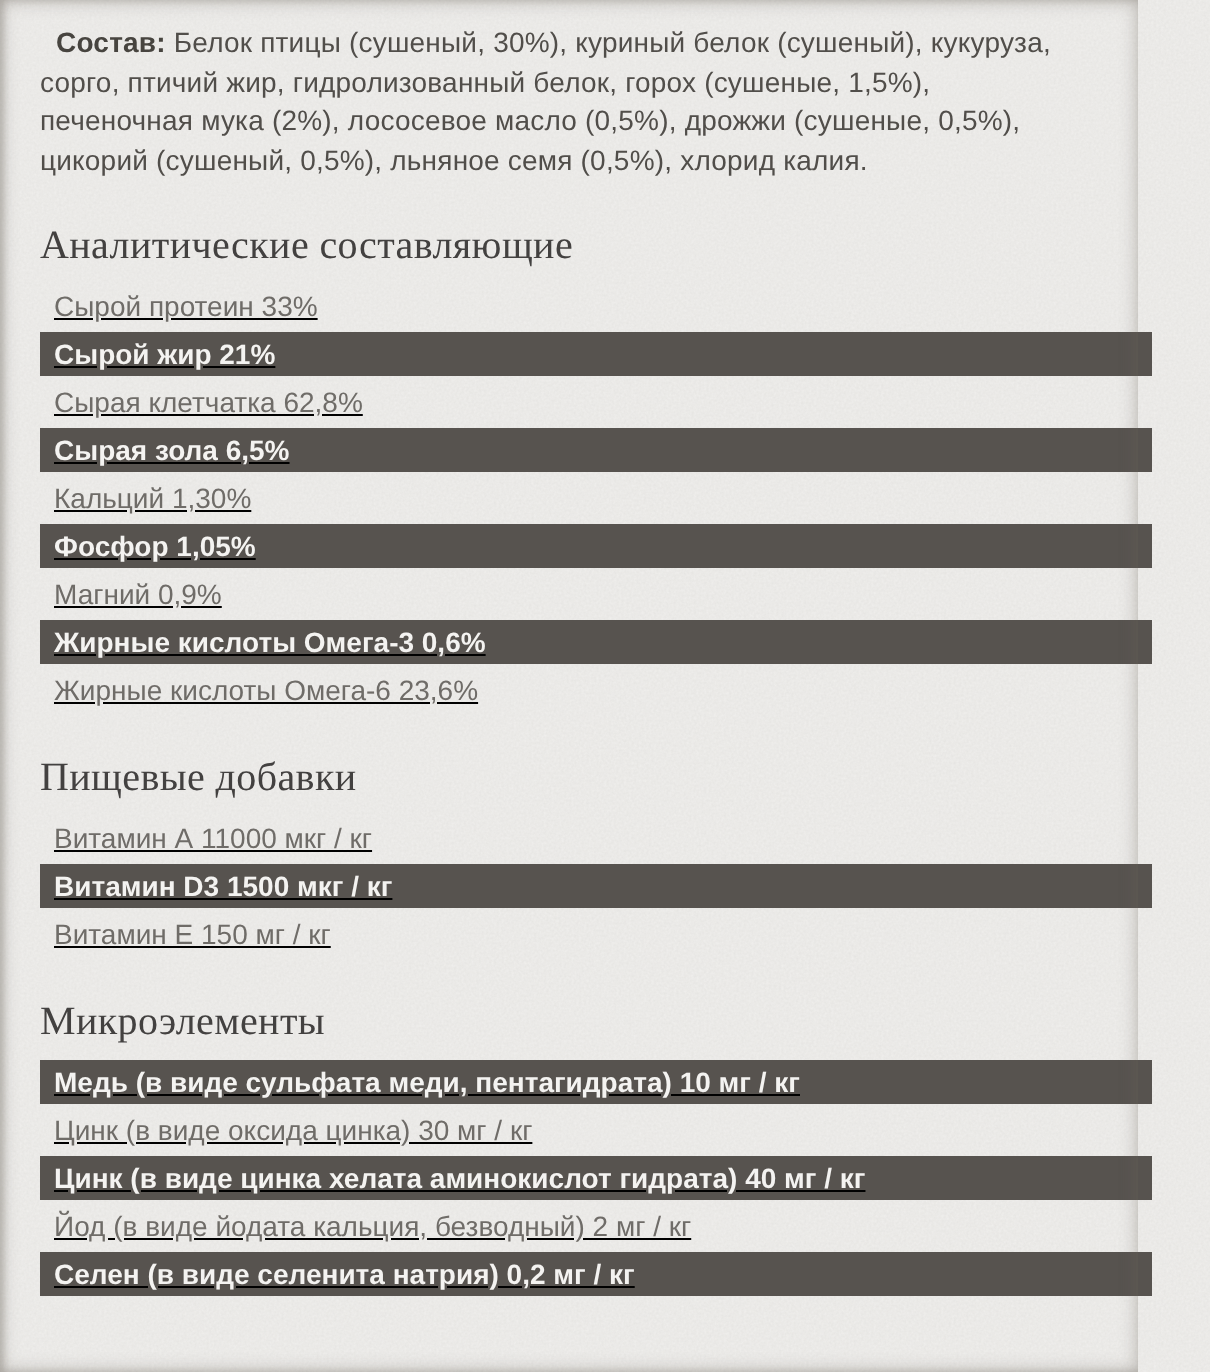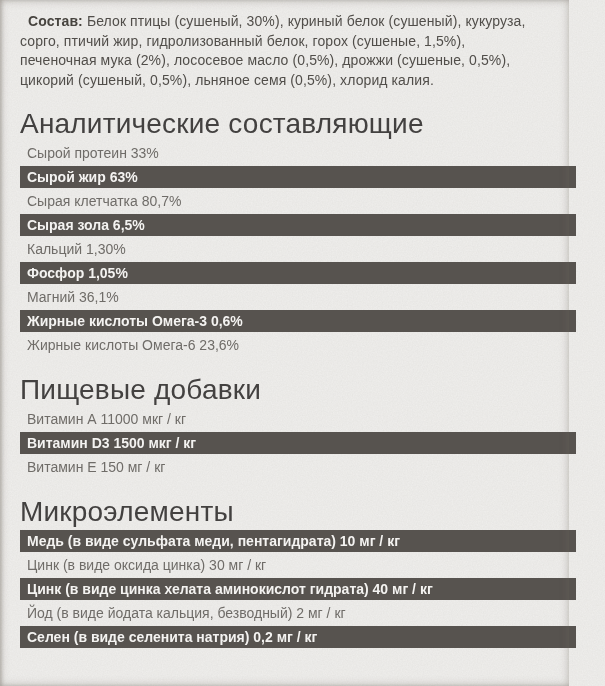--- a/index.html
+++ b/index.html
@@ -45,28 +45,30 @@
     color: var(--para-color, #514e4a);
     text-indent: 8px;
     letter-spacing: 0.1px;
   }
   .composition b {
     color: var(--para-bold-color, #47443f);
     font-weight: bold;
   }
   .section-title {
     margin: 22px 0 7px 0;
-    font-size: 28px;
+    font-size: 20px;
     line-height: 23px;
     font-weight: 400;
     color: var(--heading-color, #434140);
     letter-spacing: 0.2px;
+    font-family: Liberation Serif, serif;
   }
   .rows {
     width: 556px;
+    text-decoration: underline;
   }
   .row {
     height: 22px;
     line-height: 22px;
     margin-bottom: 2px;
     padding-left: 7px;
     font-size: 14px;
     color: var(--row-text, #6f6c68);
     white-space: nowrap;
     overflow: hidden;
@@ -92,31 +94,31 @@
 
   <div class="content">
     <p class="composition"><b>Состав:</b> <span>Белок птицы (сушеный, 30%), куриный белок (сушеный), кукуруза, сорго, птичий жир, гидролизованный белок, горох (сушеные, 1,5%), печеночная мука (2%), лососевое масло (0,5%), дрожжи (сушеные, 0,5%), цикорий (сушеный, 0,5%), льняное семя (0,5%), хлорид калия.</span></p>
 
     <div id="sections">
   <section class="section">
     <h2 class="section-title">Аналитические составляющие</h2>
     <div class="rows">
   <div class="row">Сырой протеин 33%</div>
 
-  <div class="row highlighted">Сырой жир 63%</div>
+  <div class="row highlighted">Сырой жир 21%</div>
 
-  <div class="row">Сырая клетчатка 80,7%</div>
+  <div class="row">Сырая клетчатка 62,8%</div>
 
   <div class="row highlighted">Сырая зола 6,5%</div>
 
   <div class="row">Кальций 1,30%</div>
 
   <div class="row highlighted">Фосфор 1,05%</div>
 
-  <div class="row">Магний 36,1%</div>
+  <div class="row">Магний 0,9%</div>
 
   <div class="row highlighted">Жирные кислоты Омега-3 0,6%</div>
 
   <div class="row">Жирные кислоты Омега-6 23,6%</div>
 </div>
   </section>
 
   <section class="section">
     <h2 class="section-title">Пищевые добавки</h2>
     <div class="rows">

